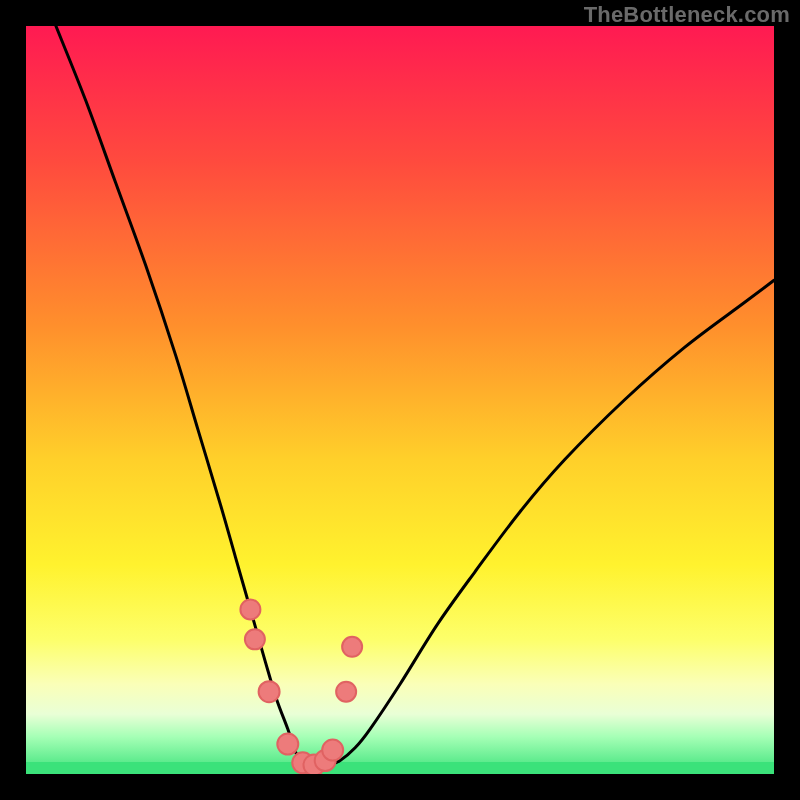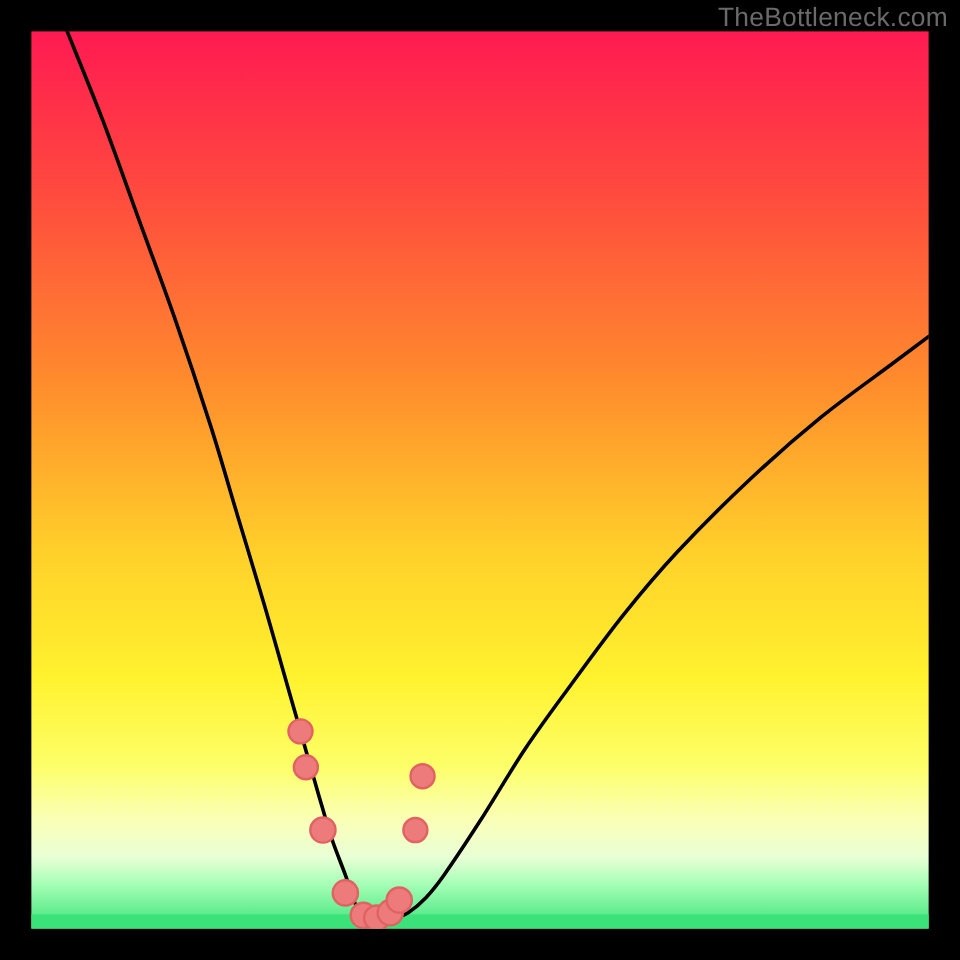--- a/index.html
+++ b/index.html
@@ -24,21 +24,21 @@
     left: 26px;
     width: 748px;
     height: 748px;
   }
   .watermark {
     position: absolute;
     top: 2px;
     right: 10px;
     color: #6a6a6a;
     font-size: 22px;
-    font-weight: 400;
+    font-weight: 700;
     letter-spacing: 0.2px;
     z-index: 50;
   }
   svg {
     display: block;
   }
 </style>
 </head>
 <body>
 

